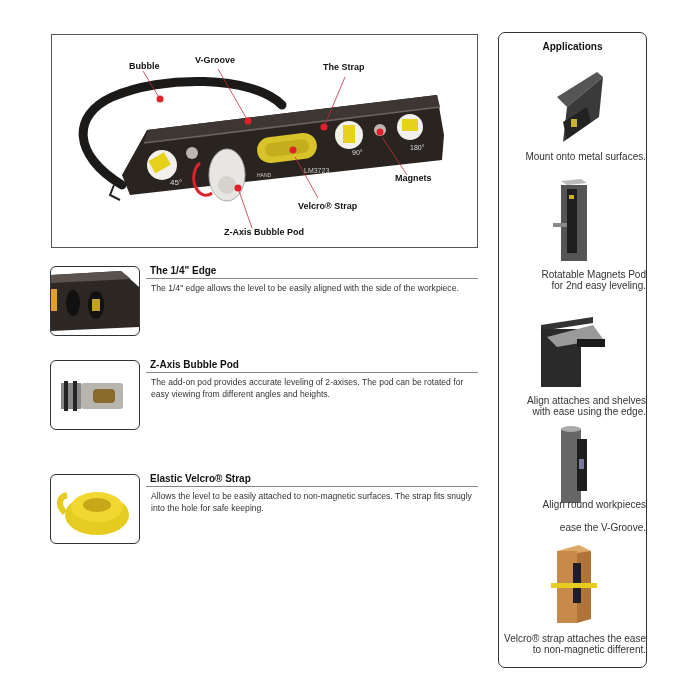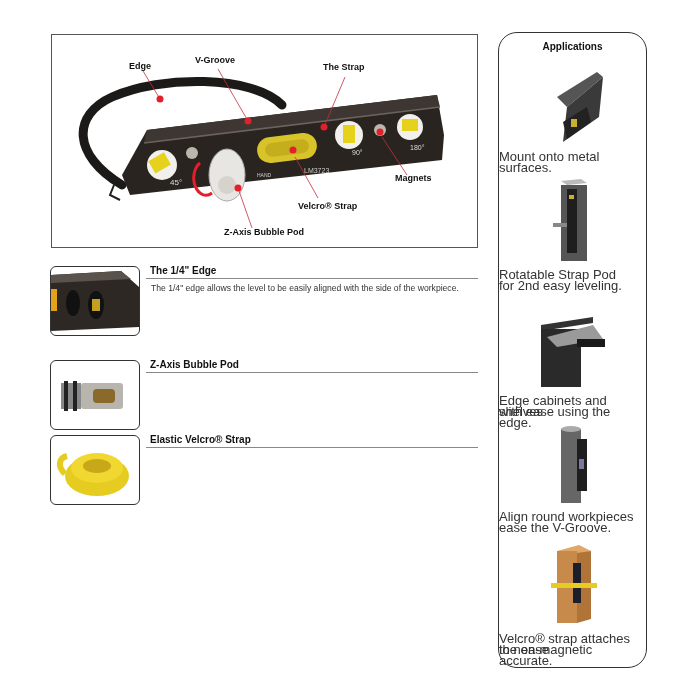--- a/index.html
+++ b/index.html
@@ -5,25 +5,25 @@
   html,body{margin:0;padding:0;background:#fff;}
   body{width:700px;height:700px;position:relative;overflow:hidden;font-family:"Liberation Sans",sans-serif;color:#222;}
   .hero{position:absolute;left:51px;top:34px;width:427px;height:214px;border:1px solid #555;background:#fff;box-sizing:border-box;overflow:hidden;}
   .hero svg{position:absolute;left:0;top:0;}
   .callout{position:absolute;font-size:9px;font-weight:bold;color:#111;white-space:nowrap;}
   .feature{position:absolute;left:50px;width:430px;height:72px;}
   .thumb{position:absolute;left:0;top:0;width:90px;height:70px;border:1.5px solid #333;border-radius:6px;box-sizing:border-box;overflow:hidden;background:#fff;}
   .ftitle{position:absolute;left:100px;top:-1px;font-size:10px;font-weight:bold;color:#111;}
   .frule{position:absolute;left:96px;top:12px;width:332px;height:1px;background:#888;}
   .fdesc{position:absolute;left:101px;top:16px;width:325px;font-size:8.6px;line-height:12px;color:#333;}
-  .apps{position:absolute;left:498px;top:32px;width:149px;height:636px;border:1.5px solid #333;border-radius:19px;box-sizing:border-box;}
+  .apps{position:absolute;left:498px;top:32px;width:149px;height:636px;border:1.5px solid #333;border-radius:7px;box-sizing:border-box;}
   .apps-title{position:absolute;left:0;top:8px;width:100%;text-align:center;font-size:10px;font-weight:bold;color:#111;}
   .app-item{position:absolute;left:0;width:100%;}
   .app-img{position:absolute;left:38px;width:72px;}
-  .app-cap{position:absolute;left:0;width:100%;text-align:left;font-size:13px;line-height:11px;color:#333;}
+  .app-cap{position:absolute;left:0;width:100%;text-align:right;font-size:10px;line-height:11px;color:#333;}
 </style>
 </head>
 <body>
 
 <div class="hero">
   <svg width="427" height="214" viewBox="0 0 427 214">
 
     <path d="M70,150 C20,120 20,80 60,62 C110,40 200,40 230,70" fill="none" stroke="#1c1a18" stroke-width="9" stroke-linecap="round"></path>
     <path d="M62,150 L58,160 L68,165" fill="none" stroke="#222" stroke-width="2"></path>
 
@@ -65,21 +65,21 @@
     </g>
     <g fill="#e0202a">
       <circle cx="108" cy="64" r="3.5"></circle>
         <circle cx="196" cy="86" r="3.5"></circle>
       <circle cx="272" cy="92" r="3.5"></circle>
         <circle cx="328" cy="97" r="3.5"></circle>
       <circle cx="241" cy="115" r="3.5"></circle>
         <circle cx="186" cy="153" r="3.5"></circle>
     </g>
   </svg>
-  <span class="callout" style="left:77px;top:26px">Edge</span>
+  <span class="callout" style="left:77px;top:26px">Bubble</span>
   <span class="callout" style="left:143px;top:20px">V-Groove</span>
   <span class="callout" style="left:271px;top:27px">The Strap</span>
   <span class="callout" style="left:343px;top:138px">Magnets</span>
   <span class="callout" style="left:246px;top:166px">Velcro® Strap</span>
   <span class="callout" style="left:172px;top:192px">Z-Axis Bubble Pod</span>
 </div>
 
 <div class="feature" style="top:266px">
   <div class="thumb">
     <svg width="90" height="70">
@@ -101,33 +101,35 @@
     <svg width="90" height="70">
       <rect x="10" y="22" width="20" height="26" fill="#888"></rect>
       <rect x="13" y="20" width="4" height="30" fill="#222"></rect>
       <rect x="22" y="20" width="4" height="30" fill="#222"></rect>
       <rect x="30" y="22" width="42" height="26" rx="3" fill="#b8b4ae"></rect>
       <rect x="42" y="28" width="22" height="14" rx="4" fill="#8a6a2a"></rect>
     </svg>
   </div>
   <div class="ftitle">Z-Axis Bubble Pod</div>
   <div class="frule"></div>
+  <div class="fdesc">The add-on pod provides accurate leveling of 2-axises. The pod can be rotated for easy viewing from different angles and heights.</div>
 </div>
 
-<div class="feature" style="top:435px">
+<div class="feature" style="top:474px">
   <div class="thumb">
     <svg width="90" height="70">
       <ellipse cx="46" cy="40" rx="32" ry="20" fill="#e6cc20"></ellipse>
       <ellipse cx="46" cy="32" rx="26" ry="15" fill="#f0d830"></ellipse>
       <ellipse cx="46" cy="30" rx="14" ry="7" fill="#c8a818"></ellipse>
       <path d="M14,38 C6,30 8,22 16,20" fill="none" stroke="#e6cc20" stroke-width="6"></path>
     </svg>
   </div>
   <div class="ftitle">Elastic Velcro® Strap</div>
   <div class="frule"></div>
+  <div class="fdesc">Allows the level to be easily attached to non-magnetic surfaces. The strap fits snugly into the hole for safe keeping.</div>
 </div>
 
 <div class="apps">
   <div class="apps-title">Applications</div>
 
   <div class="app-item" style="top:34px">
     <svg class="app-img" style="top:0" height="80" viewBox="0 0 72 80">
       <polygon points="20,30 60,5 66,10 30,40" fill="#555"></polygon>
       <polygon points="30,40 66,10 62,50 26,75" fill="#3a3a3a"></polygon>
       <polygon points="26,55 50,40 54,55 30,72" fill="#222"></polygon>
@@ -137,50 +139,50 @@
   </div>
 
   <div class="app-item" style="top:144px">
     <svg class="app-img" style="top:0" height="84" viewBox="0 0 72 84">
       <polygon points="24,4 44,2 50,6 30,8" fill="#bbb"></polygon>
       <rect x="24" y="8" width="26" height="76" fill="#555"></rect>
       <rect x="30" y="12" width="10" height="64" fill="#1e1e1e"></rect>
       <rect x="32" y="18" width="5" height="4" fill="#c8b030"></rect>
       <rect x="16" y="46" width="14" height="4" fill="#888"></rect>
     </svg>
-    <div class="app-cap" style="top:92px">Rotatable Strap Pod</div>
+    <div class="app-cap" style="top:92px">Rotatable Magnets Pod</div>
     <div class="app-cap" style="top:103px">for 2nd easy leveling.</div>
   </div>
 
   <div class="app-item" style="top:284px">
     <svg class="app-img" style="top:0" height="70" viewBox="0 0 72 70">
       <polygon points="4,8 56,0 56,6 4,14" fill="#333"></polygon>
       <rect x="4" y="12" width="40" height="58" fill="#2a2a2a"></rect>
       <polygon points="10,20 56,8 66,22 20,30" fill="#9a9a9a"></polygon>
       <rect x="40" y="22" width="28" height="8" fill="#1a1a1a"></rect>
     </svg>
-    <div class="app-cap" style="top:78px">Edge cabinets and shelves</div>
+    <div class="app-cap" style="top:78px">Align attaches and shelves</div>
     <div class="app-cap" style="top:89px">with ease using the edge.</div>
   </div>
 
   <div class="app-item" style="top:392px">
     <svg class="app-img" style="top:0" height="80" viewBox="0 0 72 80">
       <rect x="24" y="4" width="20" height="74" fill="#666"></rect>
       <ellipse cx="34" cy="4" rx="10" ry="3" fill="#aaa"></ellipse>
       <rect x="40" y="14" width="10" height="52" fill="#1e1e1e"></rect>
       <rect x="42" y="34" width="5" height="10" fill="#7a7aa0"></rect>
     </svg>
-    <div class="app-cap" style="top:86px">Align round workpieces</div>
+    <div class="app-cap" style="top:74px">Align round workpieces</div>
     <div class="app-cap" style="top:97px">ease the V-Groove.</div>
   </div>
 
   <div class="app-item" style="top:510px">
     <svg class="app-img" style="top:0" height="82" viewBox="0 0 72 82">
       <polygon points="20,8 42,2 54,8 32,14" fill="#e0a868"></polygon>
       <rect x="20" y="8" width="20" height="72" fill="#c88a4a"></rect>
       <polygon points="40,10 54,8 54,76 40,80" fill="#b07438"></polygon>
       <rect x="36" y="20" width="8" height="40" fill="#1e1e2a"></rect>
       <rect x="14" y="40" width="46" height="5" fill="#e6cc20"></rect>
     </svg>
     <div class="app-cap" style="top:90px">Velcro® strap attaches the ease</div>
-    <div class="app-cap" style="top:101px">to non-magnetic accurate.</div>
+    <div class="app-cap" style="top:101px">to non-magnetic different.</div>
   </div>
 </div>
 
 </body></html>

